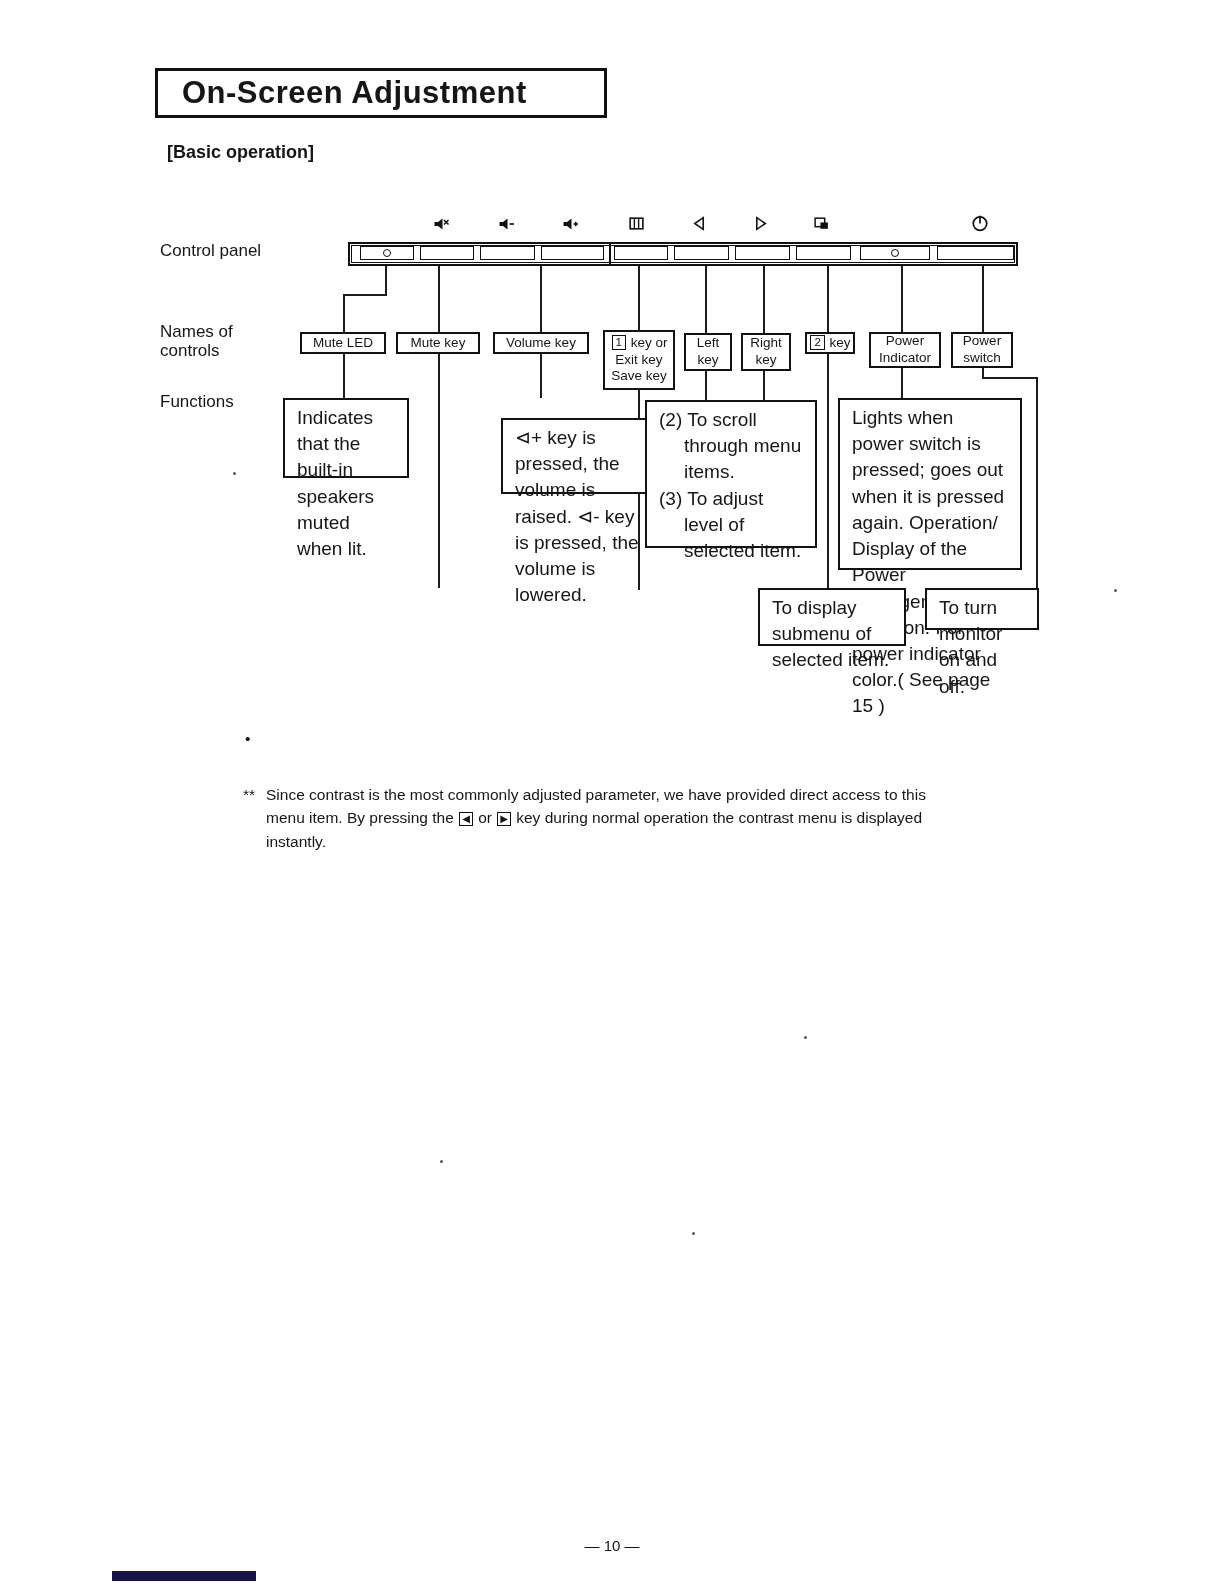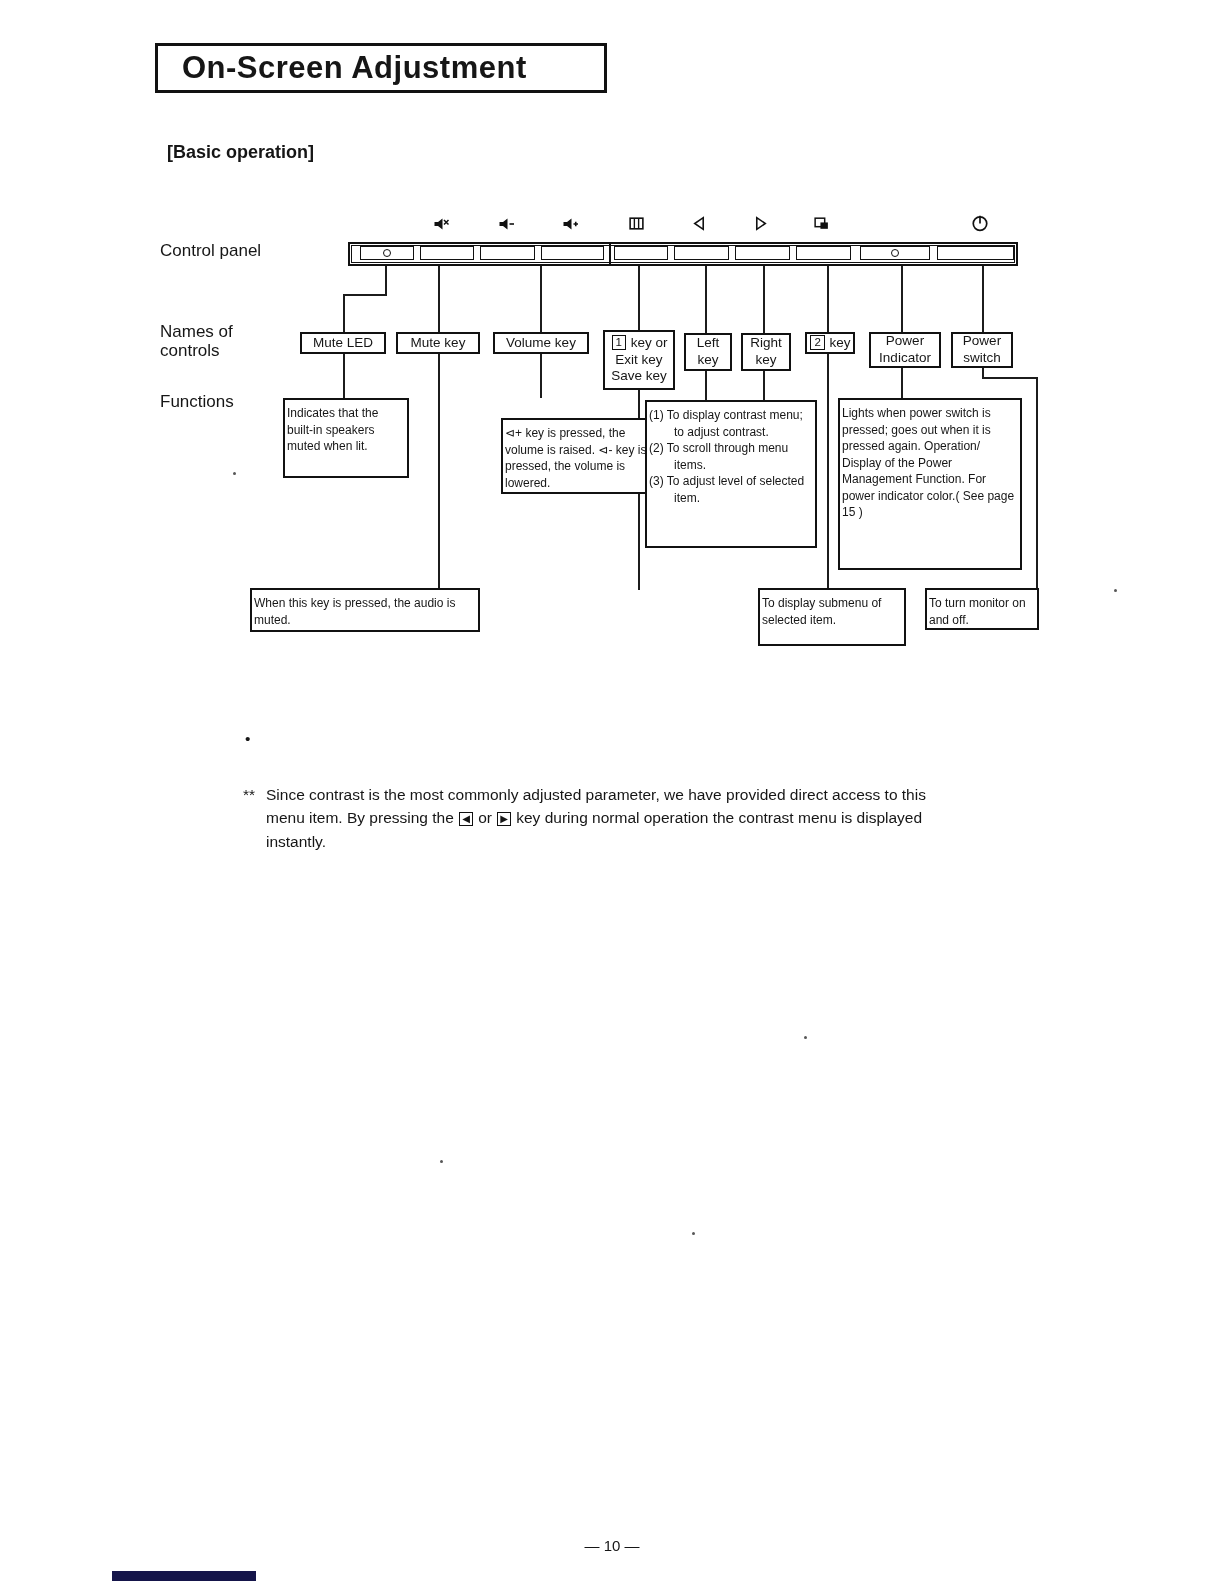--- a/index.html
+++ b/index.html
@@ -1,21 +1,21 @@
 <!DOCTYPE html>
 <html><head>
 <meta charset="utf-8">
 <style>
   html,body{margin:0;padding:0;background:#e8e8e8;}
   .page{
     position:relative;width:1224px;height:1584px;margin:0 auto;background:#ffffff;
     font-family:"Liberation Sans", sans-serif;color:#161616;overflow:hidden;
   }
   .title-box{
-    position:absolute;left:155px;top:43px;width:452px;height:50px;
+    position:absolute;left:155px;top:68px;width:452px;height:50px;
     border:3px solid #111;display:flex;align-items:center;padding-left:24px;
     font-size:31px;font-weight:bold;letter-spacing:.5px;background:#fff;box-sizing:border-box;
   }
   .section-heading{position:absolute;left:167px;top:142px;font-size:18px;font-weight:bold;}
   .row-label{position:absolute;font-size:17px;}
   .icon{position:absolute;width:18px;height:18px;}
   .icon svg{display:block;}
   
   .cp-bar{position:absolute;left:348px;top:242px;width:670px;height:24px;border:2px solid #111;box-sizing:border-box;background:#fff;}
   .cp-inner{position:absolute;inset:1px;border:1px solid #111;}
@@ -27,21 +27,21 @@
   .hline{position:absolute;height:2px;background:#1c1c1c;}
   
   .namebox{
     position:absolute;border:2px solid #111;background:#fff;box-sizing:border-box;
     display:flex;flex-direction:column;align-items:center;justify-content:center;
     text-align:center;font-size:13.5px;line-height:1.25;padding:1px 2px;
   }
   .nb-line{white-space:pre;}
   .funcbox{
     position:absolute;border:2px solid #111;background:#fff;box-sizing:border-box;
-    font-size:12px;line-height:1.38;padding:5px 2px;
+    font-size:19px;line-height:1.38;padding:5px 12px;
   }
   .hang{padding-left:25px;text-indent:-25px;}
   .keybox{
     display:inline-block;border:1.5px solid #111;padding:0 3px;margin:0 1px;
     font-size:11.5px;line-height:13px;vertical-align:1px;background:#fff;
   }
   .keybox.arrow{font-size:10px;line-height:12px;padding:0 2px;}
   .note{position:absolute;font-size:15.5px;line-height:1.5;display:flex;gap:7px;}
   .note-marker{flex:0 0 16px;text-align:left;}
   .speck{position:absolute;width:3px;height:3px;border-radius:50%;background:#3a3a3a;opacity:.85;}
@@ -186,31 +186,27 @@
     <div class="nb-line">switch</div>
   </div>
 
   <div class="funcbox" style="left:283px;top:398px;width:126px;height:80px;">
     <span>Indicates that the built-in speakers muted when lit.</span>
   </div>
   <div class="funcbox" style="left:464px;top:418px;width:156px;height:76px;margin-left:37px;">
     <span>⊲+ key is pressed, the volume is raised. ⊲- key is pressed, the volume is lowered.</span>
   </div>
   <div class="funcbox" style="left:645px;top:400px;width:172px;height:148px;">
-    <div class="hang">(1) To display contrast menu; to adjust contrast.</div>
     <div class="hang">(2) To scroll through menu items.</div>
     <div class="hang">(3) To adjust level of selected item.</div>
   </div>
   <div class="funcbox" style="left:838px;top:398px;width:184px;height:172px;">
     <span>Lights when power switch is pressed; goes out when it is pressed again. Operation/ Display of the Power Management Function. For power indicator color.( See page 15 )</span>
   </div>
 
-  <div class="funcbox" style="left:250px;top:588px;width:230px;height:44px;">
-    <span>When this key is pressed, the audio is muted.</span>
-  </div>
   <div class="funcbox" style="left:758px;top:588px;width:148px;height:58px;">
     <span>To display submenu of selected item.</span>
   </div>
   <div class="funcbox" style="left:925px;top:588px;width:114px;height:42px;">
     <span>To turn monitor on and off.</span>
   </div>
 
   <div class="note" style="left:245px;top:727px;width:710px;">
     <span class="note-marker">•</span>
   </div>

